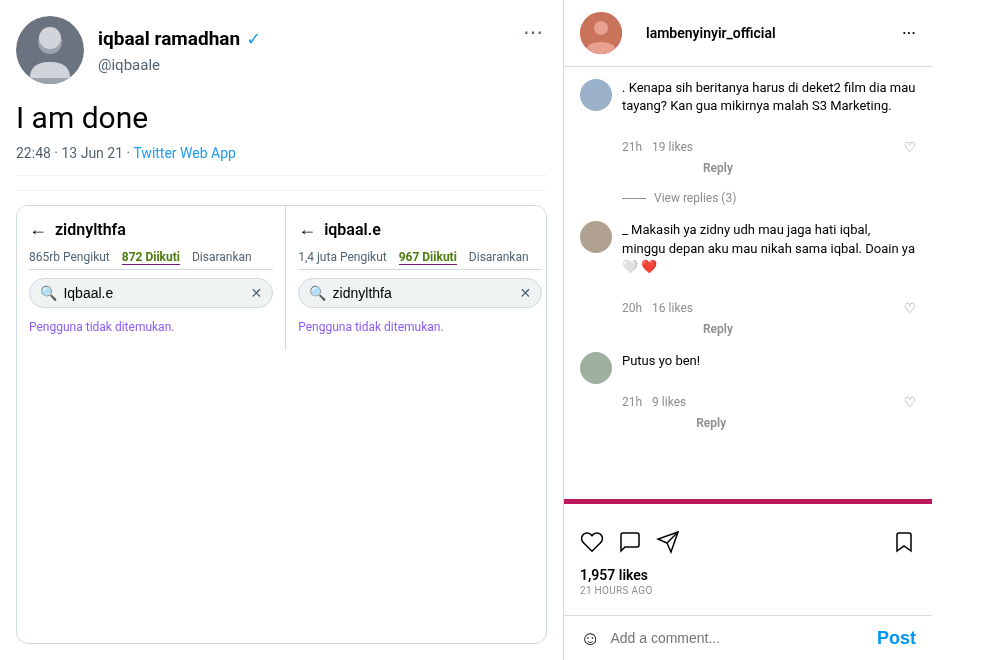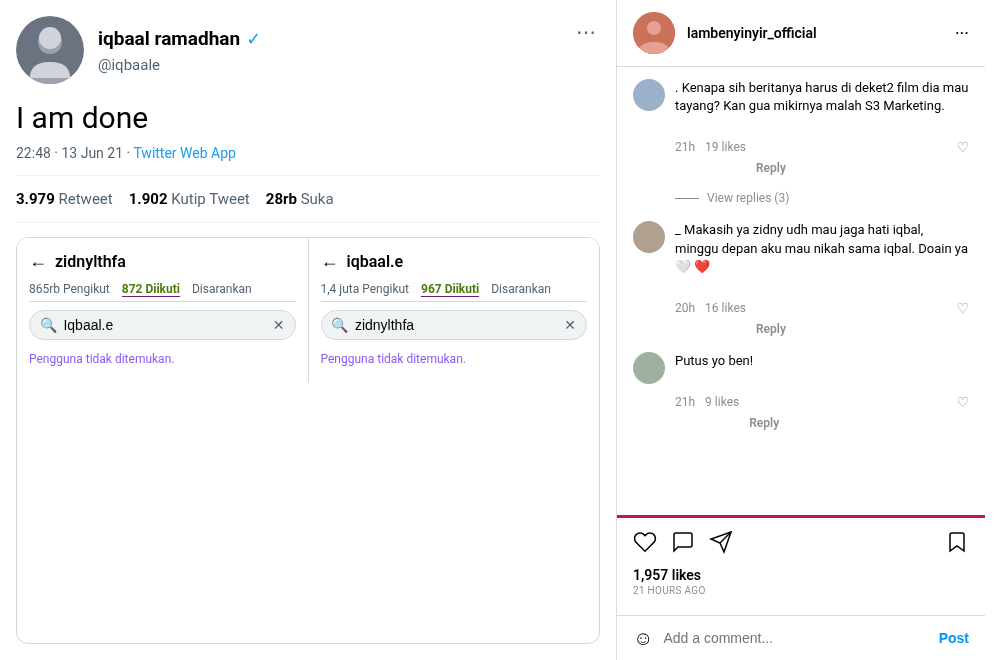--- a/index.html
+++ b/index.html
@@ -7,21 +7,21 @@
       font-family: -apple-system, BlinkMacSystemFont, 'Segoe UI', Roboto, Helvetica, Arial, sans-serif;
       background: #fff;
       display: flex;
       width: 1003px;
       height: 660px;
       overflow: hidden;
     }
 
     
     .left-panel {
-      width: 617px;
+      width: 564px;
       border-right: 1px solid #dbdbdb;
       display: flex;
       flex-direction: column;
       padding: 16px;
       background: #fff;
     }
 
     .profile-header {
       display: flex;
       align-items: center;
@@ -206,21 +206,21 @@
       display: flex;
       flex-direction: column;
       background: #fff;
     }
 
     .ig-header {
       display: flex;
       align-items: center;
       padding: 12px 16px;
       border-bottom: 1px solid #dbdbdb;
-      gap: 12px;
+      gap: 24px;
     }
     .ig-avatar {
       width: 42px;
       height: 42px;
       border-radius: 50%;
       overflow: hidden;
       flex-shrink: 0;
     }
     .ig-avatar-img {
       width: 100%;
@@ -303,22 +303,22 @@
     }
     .view-replies::before {
       content: '';
       display: inline-block;
       width: 24px;
       height: 1px;
       background: #8e8e8e;
     }
 
     .ig-actions {
-      padding: 12px 16px 4px;
-      border-top: 3px solid #be185d;
+      padding: 26px 16px 4px;
+      border-top: 5px solid #be185d;
     }
     .action-icons {
       display: flex;
       align-items: center;
       gap: 14px;
       margin-bottom: 8px;
     }
     .action-icon {
       cursor: pointer;
       font-size: 22px;
@@ -353,21 +353,21 @@
       cursor: pointer;
     }
     .add-comment-input {
       flex: 1;
       border: none;
       outline: none;
       font-size: 14px;
       color: #8e8e8e;
     }
     .post-btn {
-      font-size: 14px;
+      font-size: 18px;
       font-weight: 600;
       color: #0095f6;
       cursor: pointer;
       background: none;
       border: none;
     }
   </style>
 </head>
 <body>
 
@@ -395,25 +395,20 @@
   </div>
 
   <div class="tweet-text">I am done</div>
 
   <div class="tweet-meta">
     <span>22:48 · 13 Jun 21 · </span><a href="#">Twitter Web App</a>
   </div>
 
   <hr class="divider">
 
-  <div class="stats-row">
-    <span><strong>3.979</strong> <span>Retweet</span></span>
-    <span><strong>1.902</strong> <span>Kutip Tweet</span></span>
-    <span><strong>28rb</strong> <span>Suka</span></span>
-  </div>
 
   <hr class="divider">
 
   <div class="tweet-screenshot">
     <div class="unfollow-section">
 
       <div class="unfollow-col">
         <div class="unfollow-header">
           <span class="back-arrow">←</span>
           <span class="unfollow-username">zidnylthfa</span>

